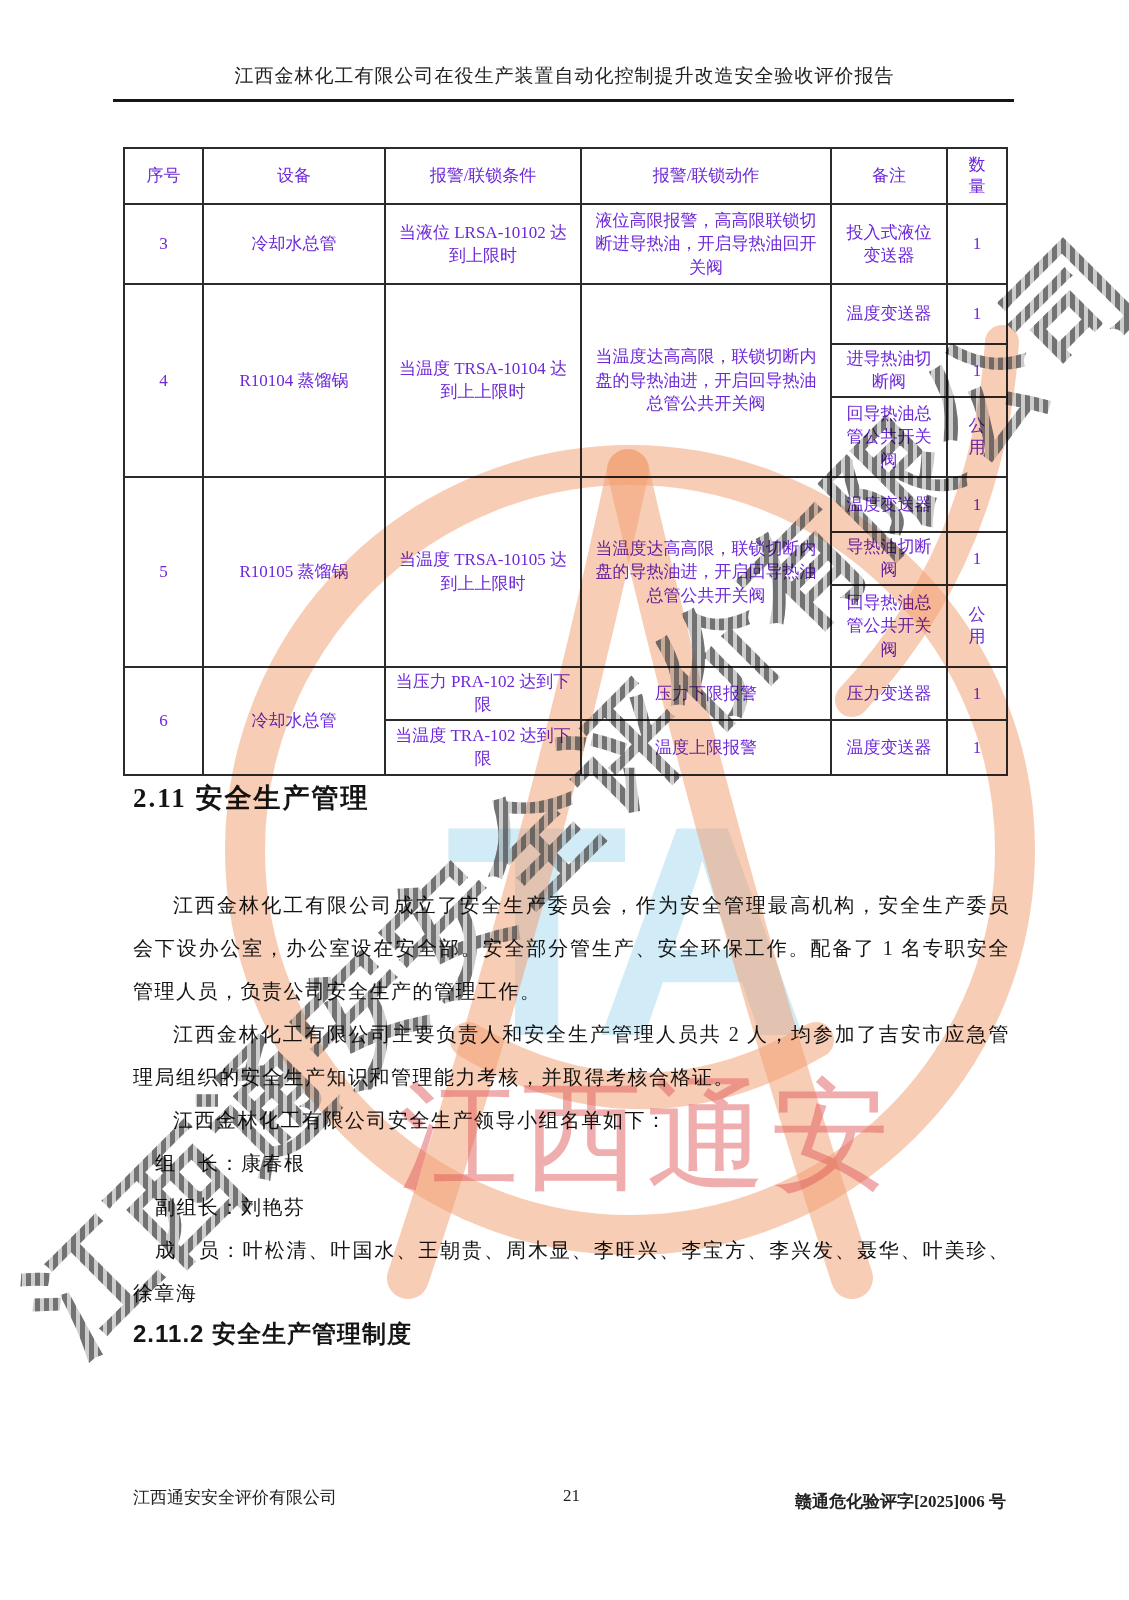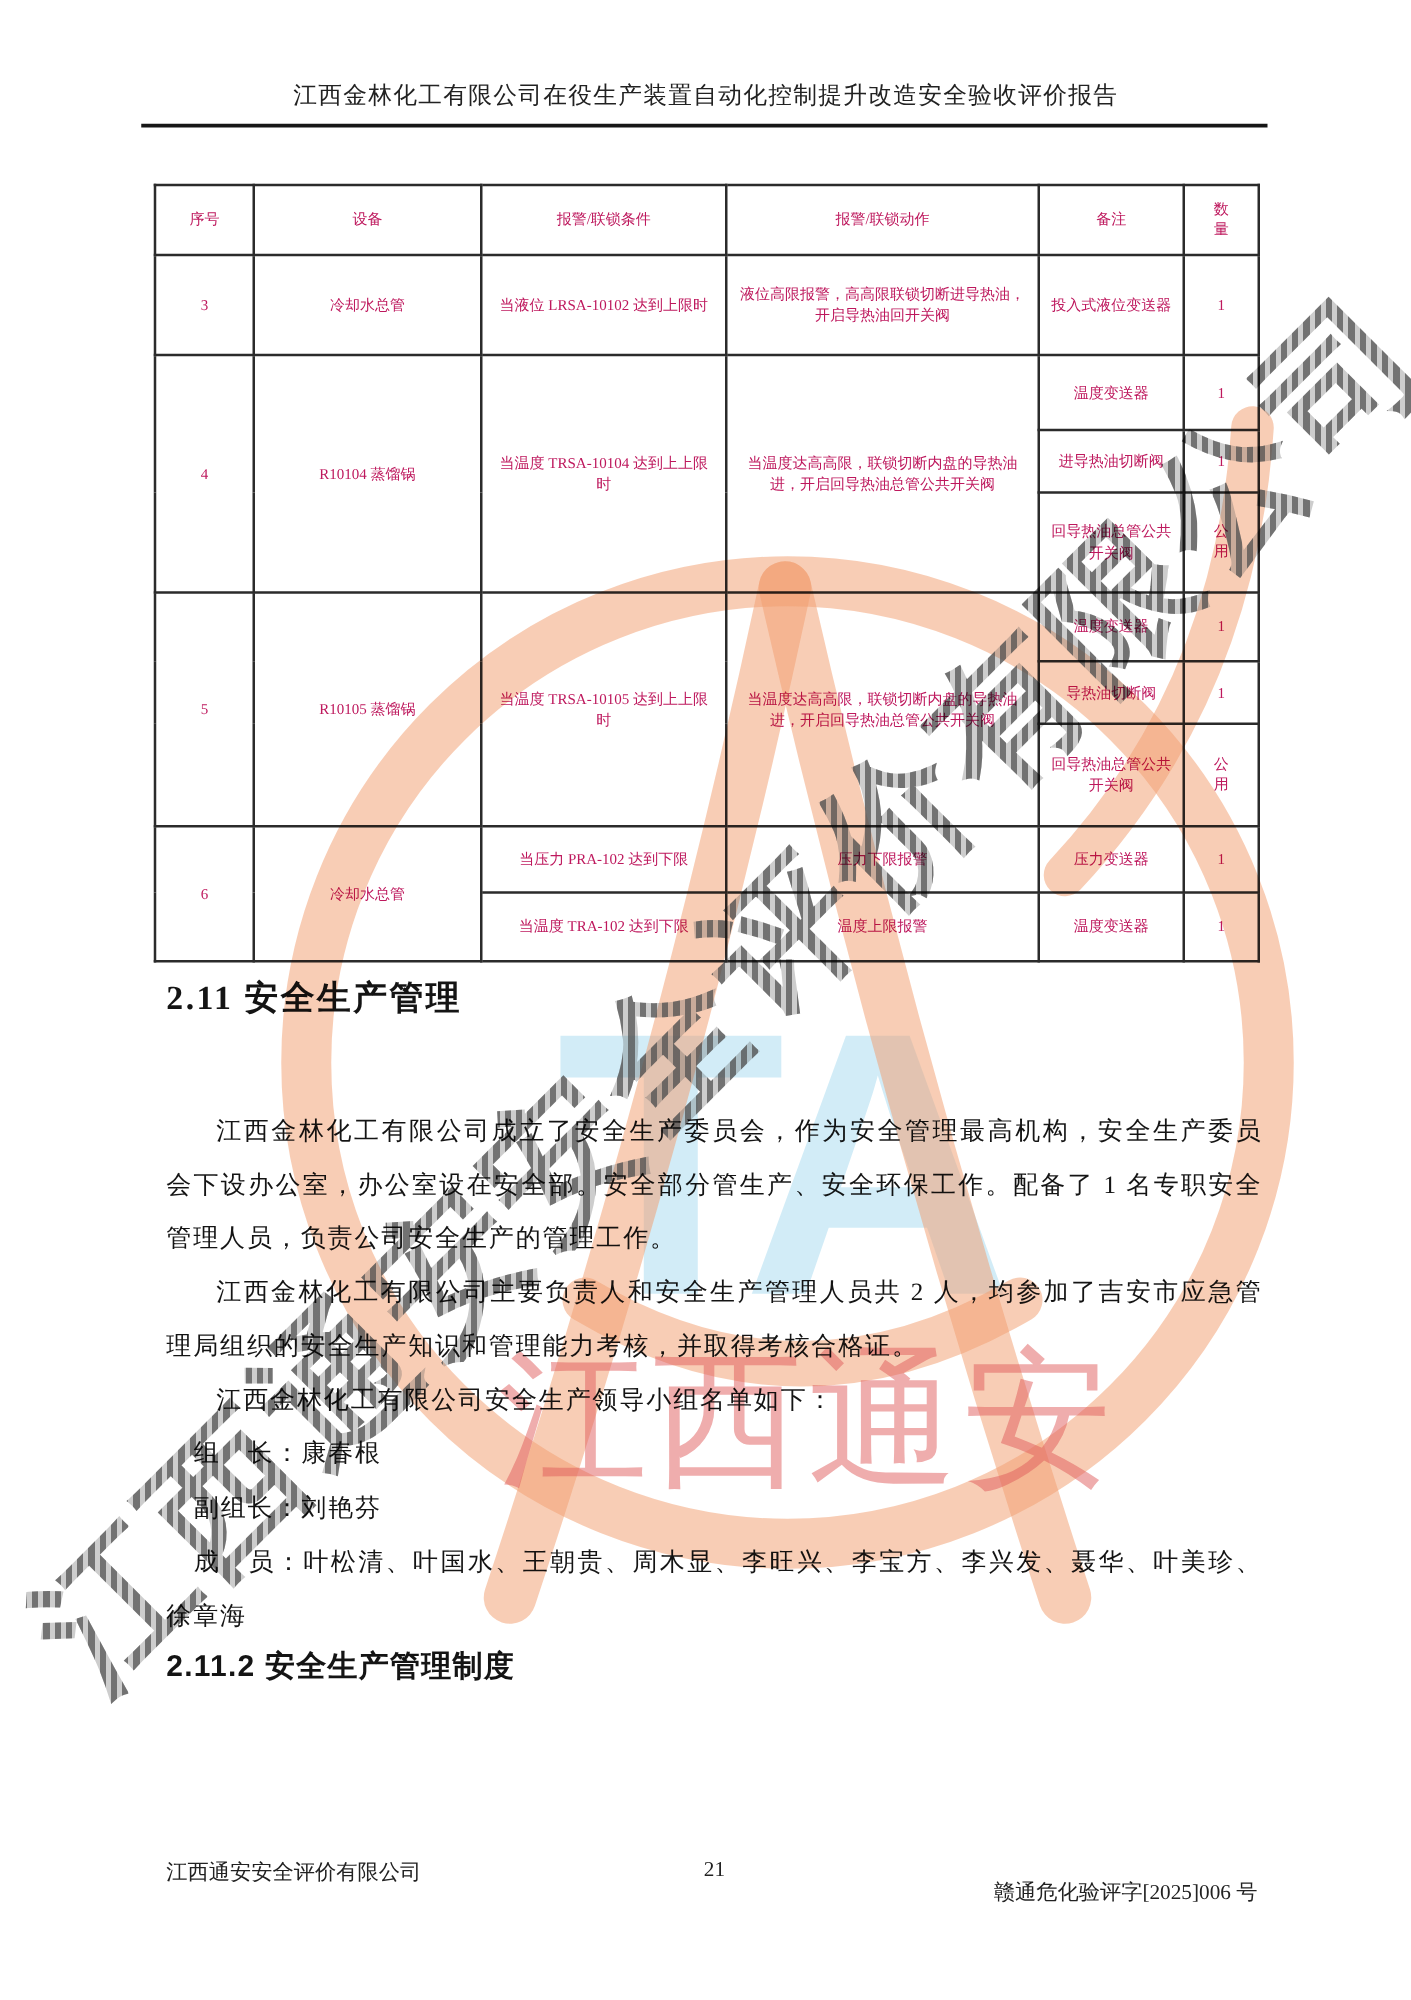--- a/index.html
+++ b/index.html
@@ -6,21 +6,21 @@
   .page{position:relative;width:1129px;height:1600px;margin:0 auto;background:#ffffff;
         overflow:hidden;font-family:"Liberation Serif","DejaVu Serif",serif;color:#141414;}
 
   
   .doc-header{position:absolute;top:63px;left:0;width:100%;text-align:center;
               font-size:19px;letter-spacing:1px;color:#222;}
   .header-rule{position:absolute;top:99px;left:113px;width:901px;height:3px;background:#161616;}
 
   
   table.spec{position:absolute;left:123px;top:147px;width:883px;border-collapse:collapse;
-             table-layout:fixed;font-size:12px;color:#be185d;padding-left:16px;}
+             table-layout:fixed;font-size:17px;color:#6d28d9;padding-left:16px;}
   table.spec th,table.spec td{border:2px solid #2b2b2b;text-align:center;vertical-align:middle;
              padding:2px 8px;font-weight:normal;line-height:1.38;overflow:hidden;}
   table.spec th{line-height:1.3;}
   td.cond{padding:2px 12px;}
   td.act{padding:2px 20px;}
   td.note{padding:2px 14px;}
   td.qty{padding:2px 2px;}
   .stack{display:inline-block;width:1.15em;word-break:break-all;line-height:1.3;}
 
   
@@ -30,21 +30,21 @@
            font-size:27px;letter-spacing:2px;line-height:34px;text-align:left;}
   .h-sans{font-family:"Liberation Sans","DejaVu Sans",sans-serif;font-weight:bold;
           font-size:24px;letter-spacing:1px;line-height:32px;text-align:left;}
   .para{text-indent:2em;}
   .list-line{text-indent:1.1em;}
 
   
   .footer{position:absolute;top:1486px;left:133px;width:877px;font-size:17px;color:#222;}
   .footer .f-left{position:absolute;left:0;top:0;}
   .footer .f-center{position:absolute;left:0;width:100%;text-align:center;top:0;}
-  .footer .f-right{position:absolute;right:4px;top:16px;}
+  .footer .f-right{position:absolute;right:4px;top:4px;font-weight:bold;}
 
   
   .watermark{position:absolute;inset:0;pointer-events:none;mix-blend-mode:multiply;z-index:5;}
   .wm-svg{position:absolute;left:0;top:0;}
   .wm-diagonal{position:absolute;left:-290px;top:712px;width:1750px;text-align:center;
       transform:rotate(-45deg);font-family:"Liberation Sans","DejaVu Sans",sans-serif;
       font-weight:bold;font-size:120px;letter-spacing:6px;white-space:nowrap;
       color:rgba(88,88,88,0.30);
       background-image:repeating-linear-gradient(135deg,rgba(75,75,75,0.72) 0 5px,rgba(255,255,255,0) 5px 9px);
       -webkit-background-clip:text;background-clip:text;}

